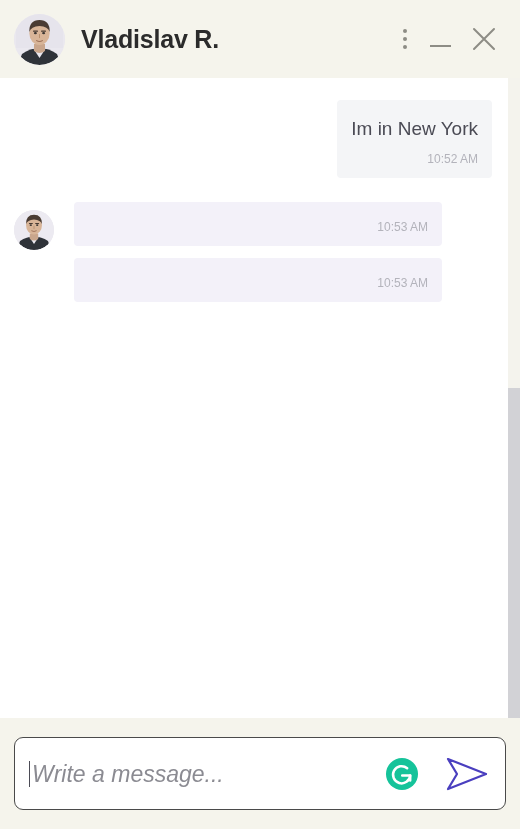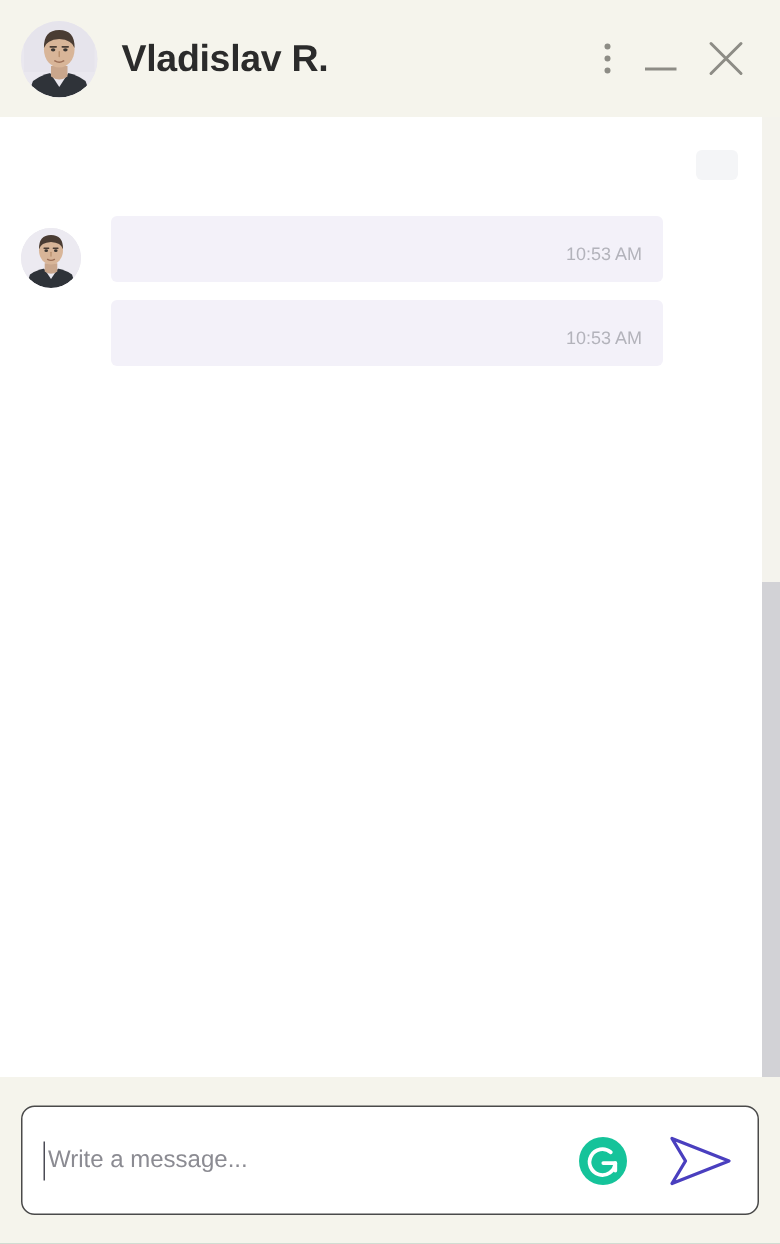--- a/index.html
+++ b/index.html
@@ -194,21 +194,22 @@
     box-sizing: border-box;
   }
   .caret {
     width: 1px;
     height: 26px;
     background: #4b4b55;
     flex: 0 0 auto;
   }
   .placeholder {
     flex: 1 1 auto;
-    font-size: 16px;
+    font-size: 23px;
+    font-style: italic;
     color: #8b8b92;
     line-height: 26px;
     padding-left: 2px;
     user-select: none;
   }
   .grammarly {
     flex: 0 0 auto;
     width: 34px;
     height: 34px;
     margin-right: 26px;
@@ -291,20 +292,22 @@
       <div class="row clip-top">
         <div class="bubble in">
           <div class="time">10:51 AM</div>
         </div>
       </div>
 
       <div class="gap-lg"></div>
 
       <div class="row out">
         <div class="bubble out">
+          <div class="text">Im in New York</div>
+          <div class="time">10:52 AM</div>
         </div>
       </div>
 
       <div class="gap-lg"></div>
 
       <div class="row">
         <div class="row-avatar">
           <svg viewBox="0 0 40 40" xmlns="http://www.w3.org/2000/svg" aria-hidden="true">
             <defs>
               <clipPath id="rclip">

